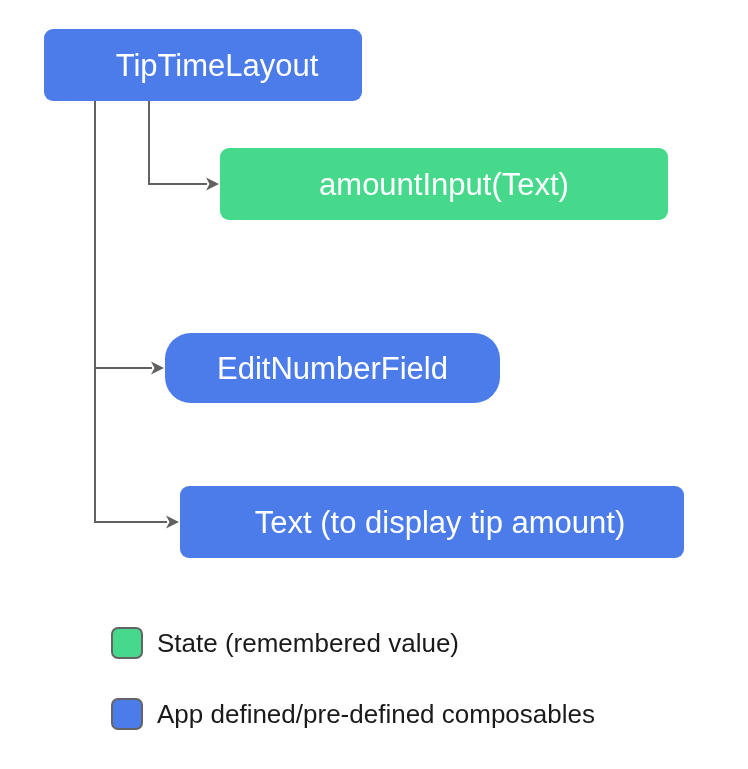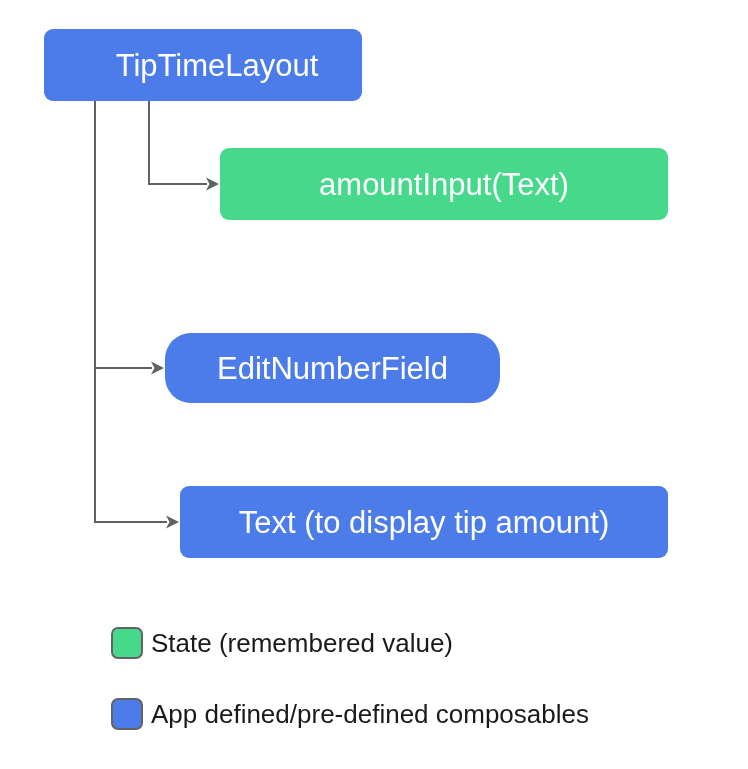--- a/index.html
+++ b/index.html
@@ -34,28 +34,28 @@
     border-radius: 9px;
     text-align: center;
     white-space: nowrap;
   }
   .node--blue  { background: #4b7ce9; }
   .node--green { background: #47d98b; }
 
   .node--root   { left: 44px;  top: 29px;  width: 290px; height: 72px; padding-left: 28px; }
   .node--amount { left: 220px; top: 148px; width: 448px; height: 72px; }
   .node--edit   { left: 165px; top: 333px; width: 335px; height: 70px; border-radius: 26px; }
-  .node--text   { left: 180px; top: 486px; width: 488px; height: 72px; }
+  .node--text   { left: 180px; top: 486px; width: 488px; height: 72px; padding-left: 16px; }
 
   .legend-row {
     position: absolute;
     left: 111px;
     display: flex;
     align-items: center;
-    gap: 8px;
+    gap: 14px;
     color: #1a1a1a;
     font-size: 26px;
     line-height: 1;
     white-space: nowrap;
   }
   .legend-row--state       { top: 625px; height: 36px; }
   .legend-row--composables { top: 696px; height: 36px; justify-content: flex-end; }
   .swatch {
     box-sizing: border-box;
     width: 32px;

